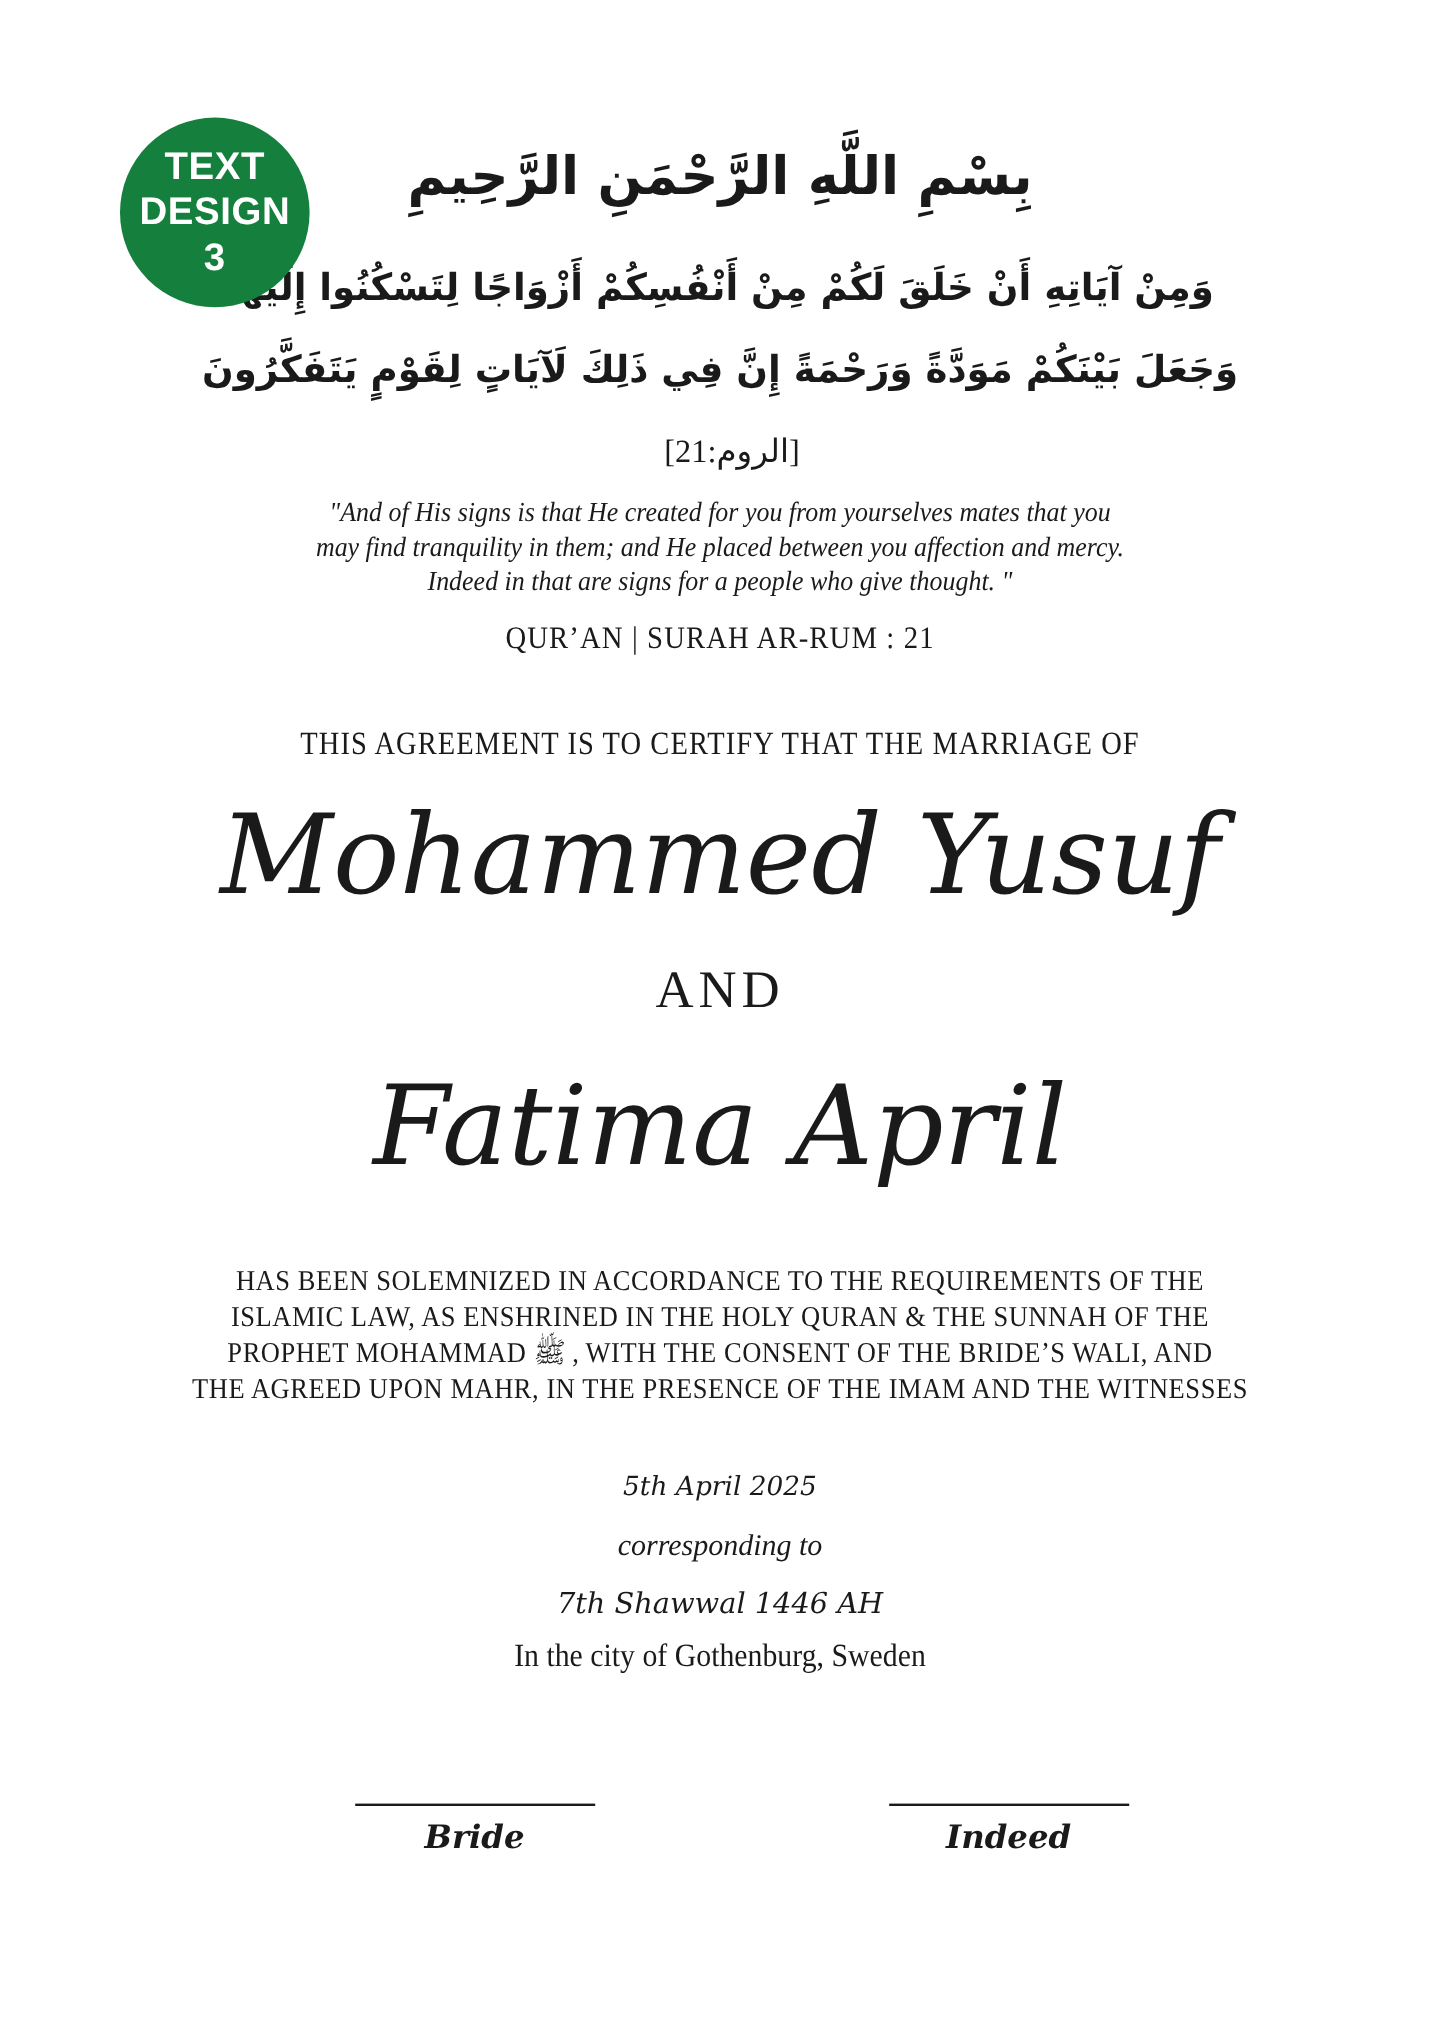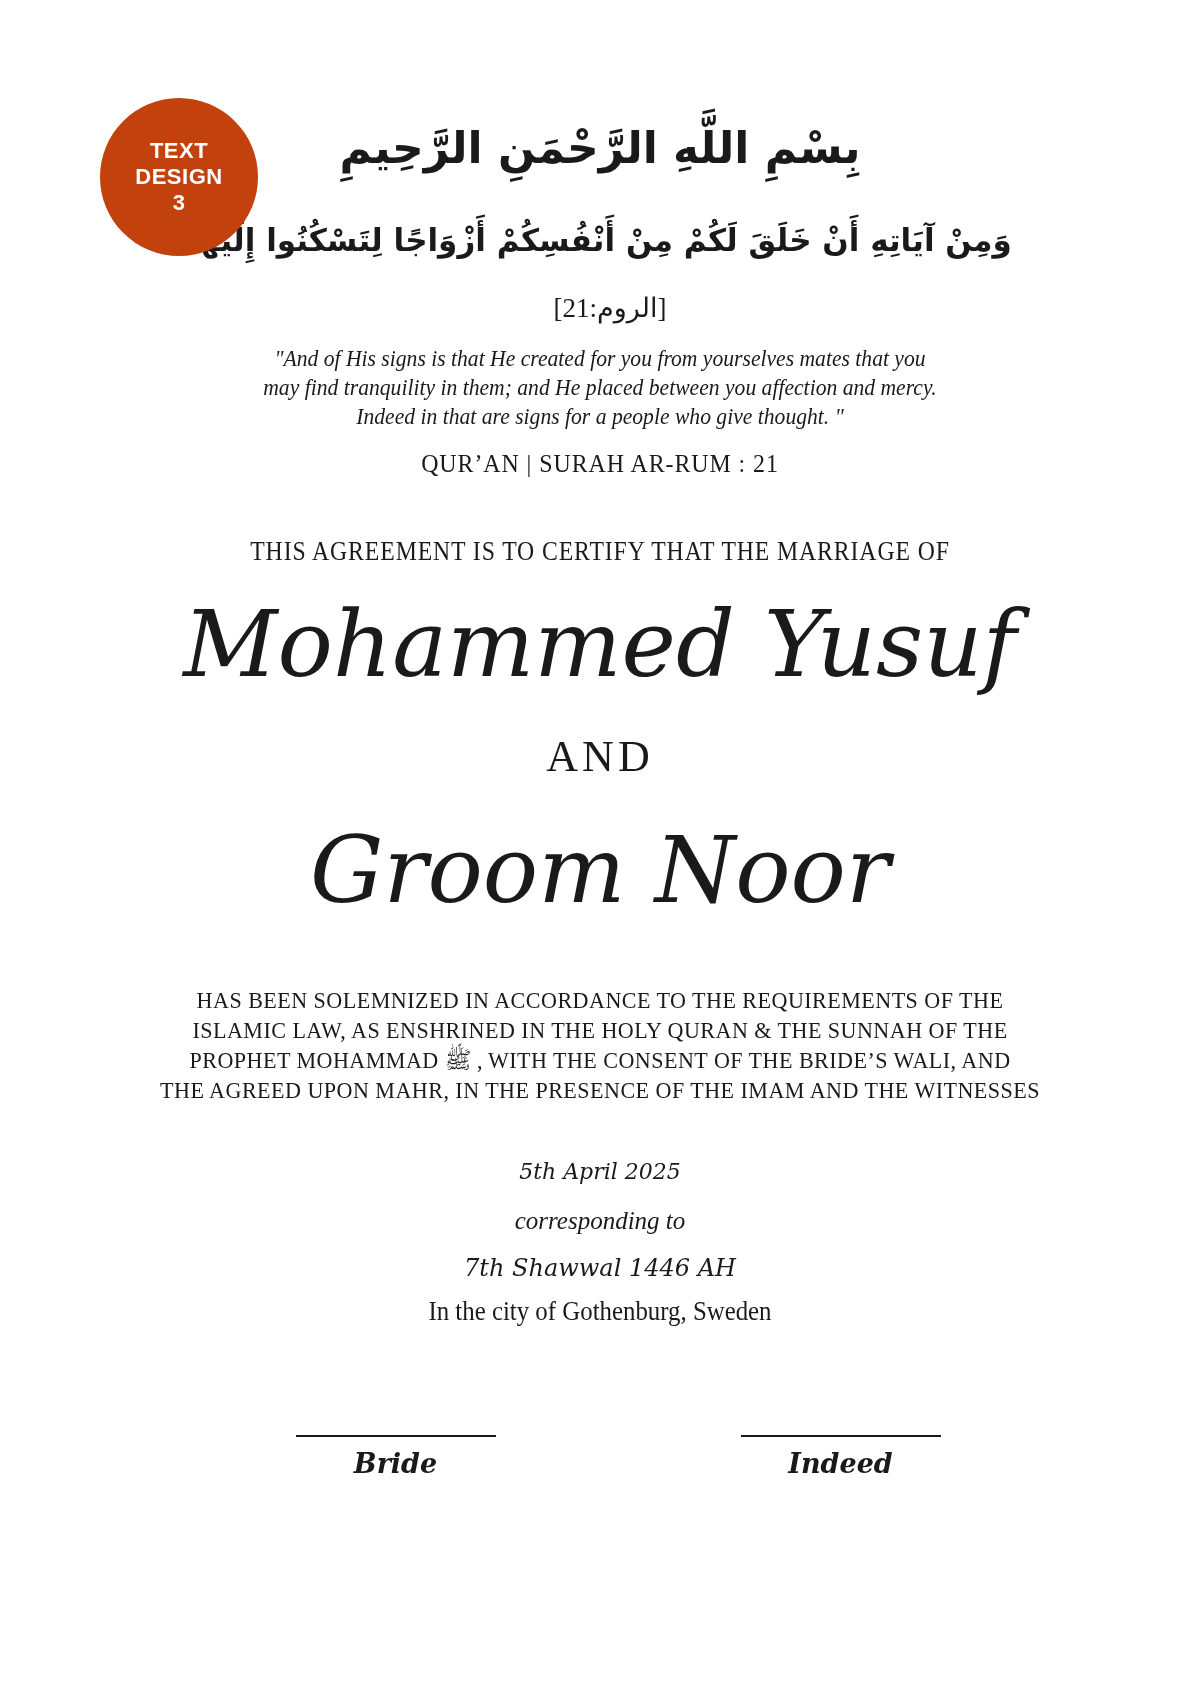--- a/index.html
+++ b/index.html
@@ -15,29 +15,29 @@
     text-align: center;
     padding-top: 100px;
     font-family: "Liberation Serif", serif;
   }
   
   .badge {
     position: absolute;
     left: 100px; top: 98px;
     width: 158px; height: 158px;
     border-radius: 50%;
-    background: #c2410c;
+    background: #15803d;
     color: #ffffff;
     display: flex;
     flex-direction: column;
     align-items: center;
     justify-content: center;
     font-family: "Liberation Sans", sans-serif;
     font-weight: bold;
-    font-size: 22px;
+    font-size: 32px;
     line-height: 1.18;
     letter-spacing: 0.5px;
   }
   
   .arabic { font-family: "DejaVu Sans", sans-serif; direction: rtl; }
   .bismillah {
     font-size: 44px;
     font-weight: bold;
     line-height: 96px;
     margin-bottom: 10px;
@@ -147,38 +147,39 @@
 
   <div class="badge">
     <span>TEXT</span>
     <span>DESIGN</span>
     <span>3</span>
   </div>
 
   <div class="arabic bismillah">بِسْمِ اللَّهِ الرَّحْمَنِ الرَّحِيمِ</div>
 
   <div class="arabic verse-line">وَمِنْ آيَاتِهِ أَنْ خَلَقَ لَكُمْ مِنْ أَنْفُسِكُمْ أَزْوَاجًا لِتَسْكُنُوا إِلَيْهَا</div>
+  <div class="arabic verse-line">وَجَعَلَ بَيْنَكُمْ مَوَدَّةً وَرَحْمَةً إِنَّ فِي ذَلِكَ لَآيَاتٍ لِقَوْمٍ يَتَفَكَّرُونَ</div>
 
   <div class="reference" dir="rtl">[الروم:21]</div>
 
   <div class="translation">
     <div>"And of His signs is that He created for you from yourselves mates that you</div>
     <div>may find tranquility in them; and He placed between you affection and mercy.</div>
     <div>Indeed in that are signs for a people who give thought. "</div>
   </div>
 
   <div class="source">QUR’AN | SURAH AR-RUM : 21</div>
 
   <div class="certify">THIS AGREEMENT IS TO CERTIFY THAT THE MARRIAGE OF</div>
 
   <div class="name groom-name">Mohammed Yusuf</div>
 
   <div class="conjunction">AND</div>
 
-  <div class="name bride-name">Groom Noor</div>
+  <div class="name bride-name">Fatima April</div>
 
   <div class="declaration">
     <div>HAS BEEN SOLEMNIZED IN ACCORDANCE TO THE REQUIREMENTS OF THE</div>
     <div>ISLAMIC LAW, AS ENSHRINED IN THE HOLY QURAN &amp; THE SUNNAH OF THE</div>
     <div>PROPHET MOHAMMAD ﷺ , WITH THE CONSENT OF THE BRIDE’S WALI, AND</div>
     <div>THE AGREED UPON MAHR, IN THE PRESENCE OF THE IMAM AND THE WITNESSES</div>
   </div>
 
   <div class="date-script date-gregorian">5th April 2025</div>
   <div class="corresponding">corresponding to</div>

